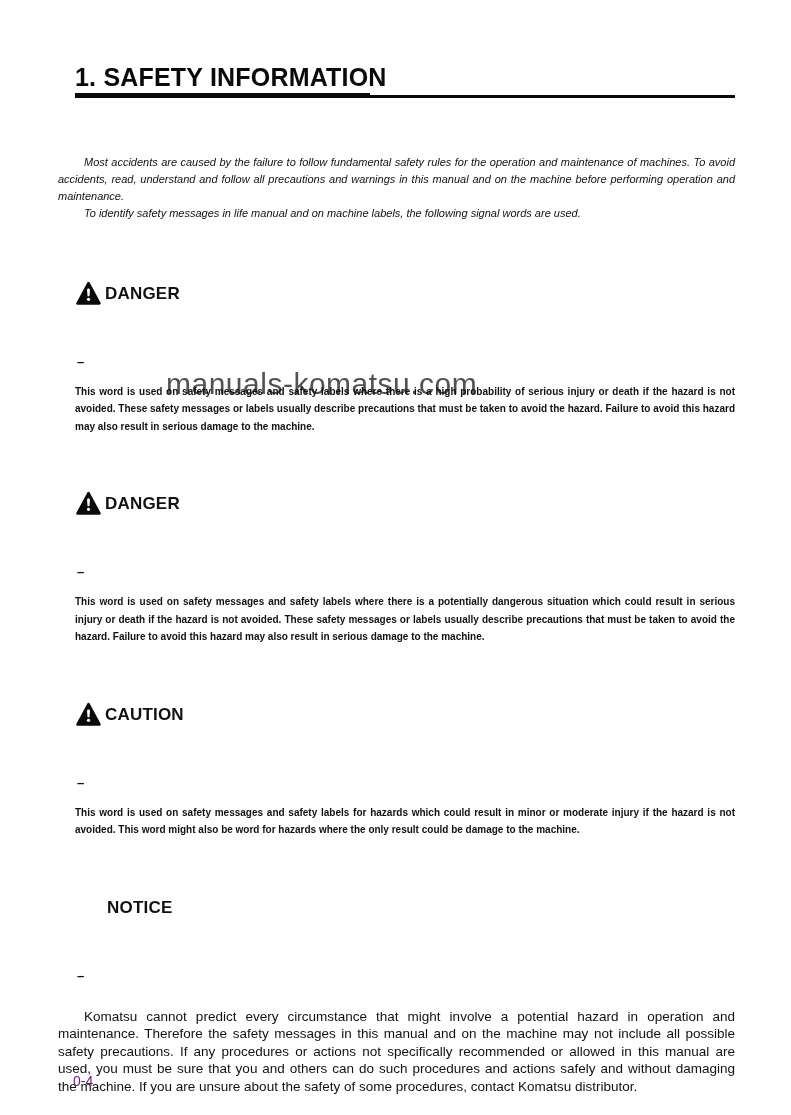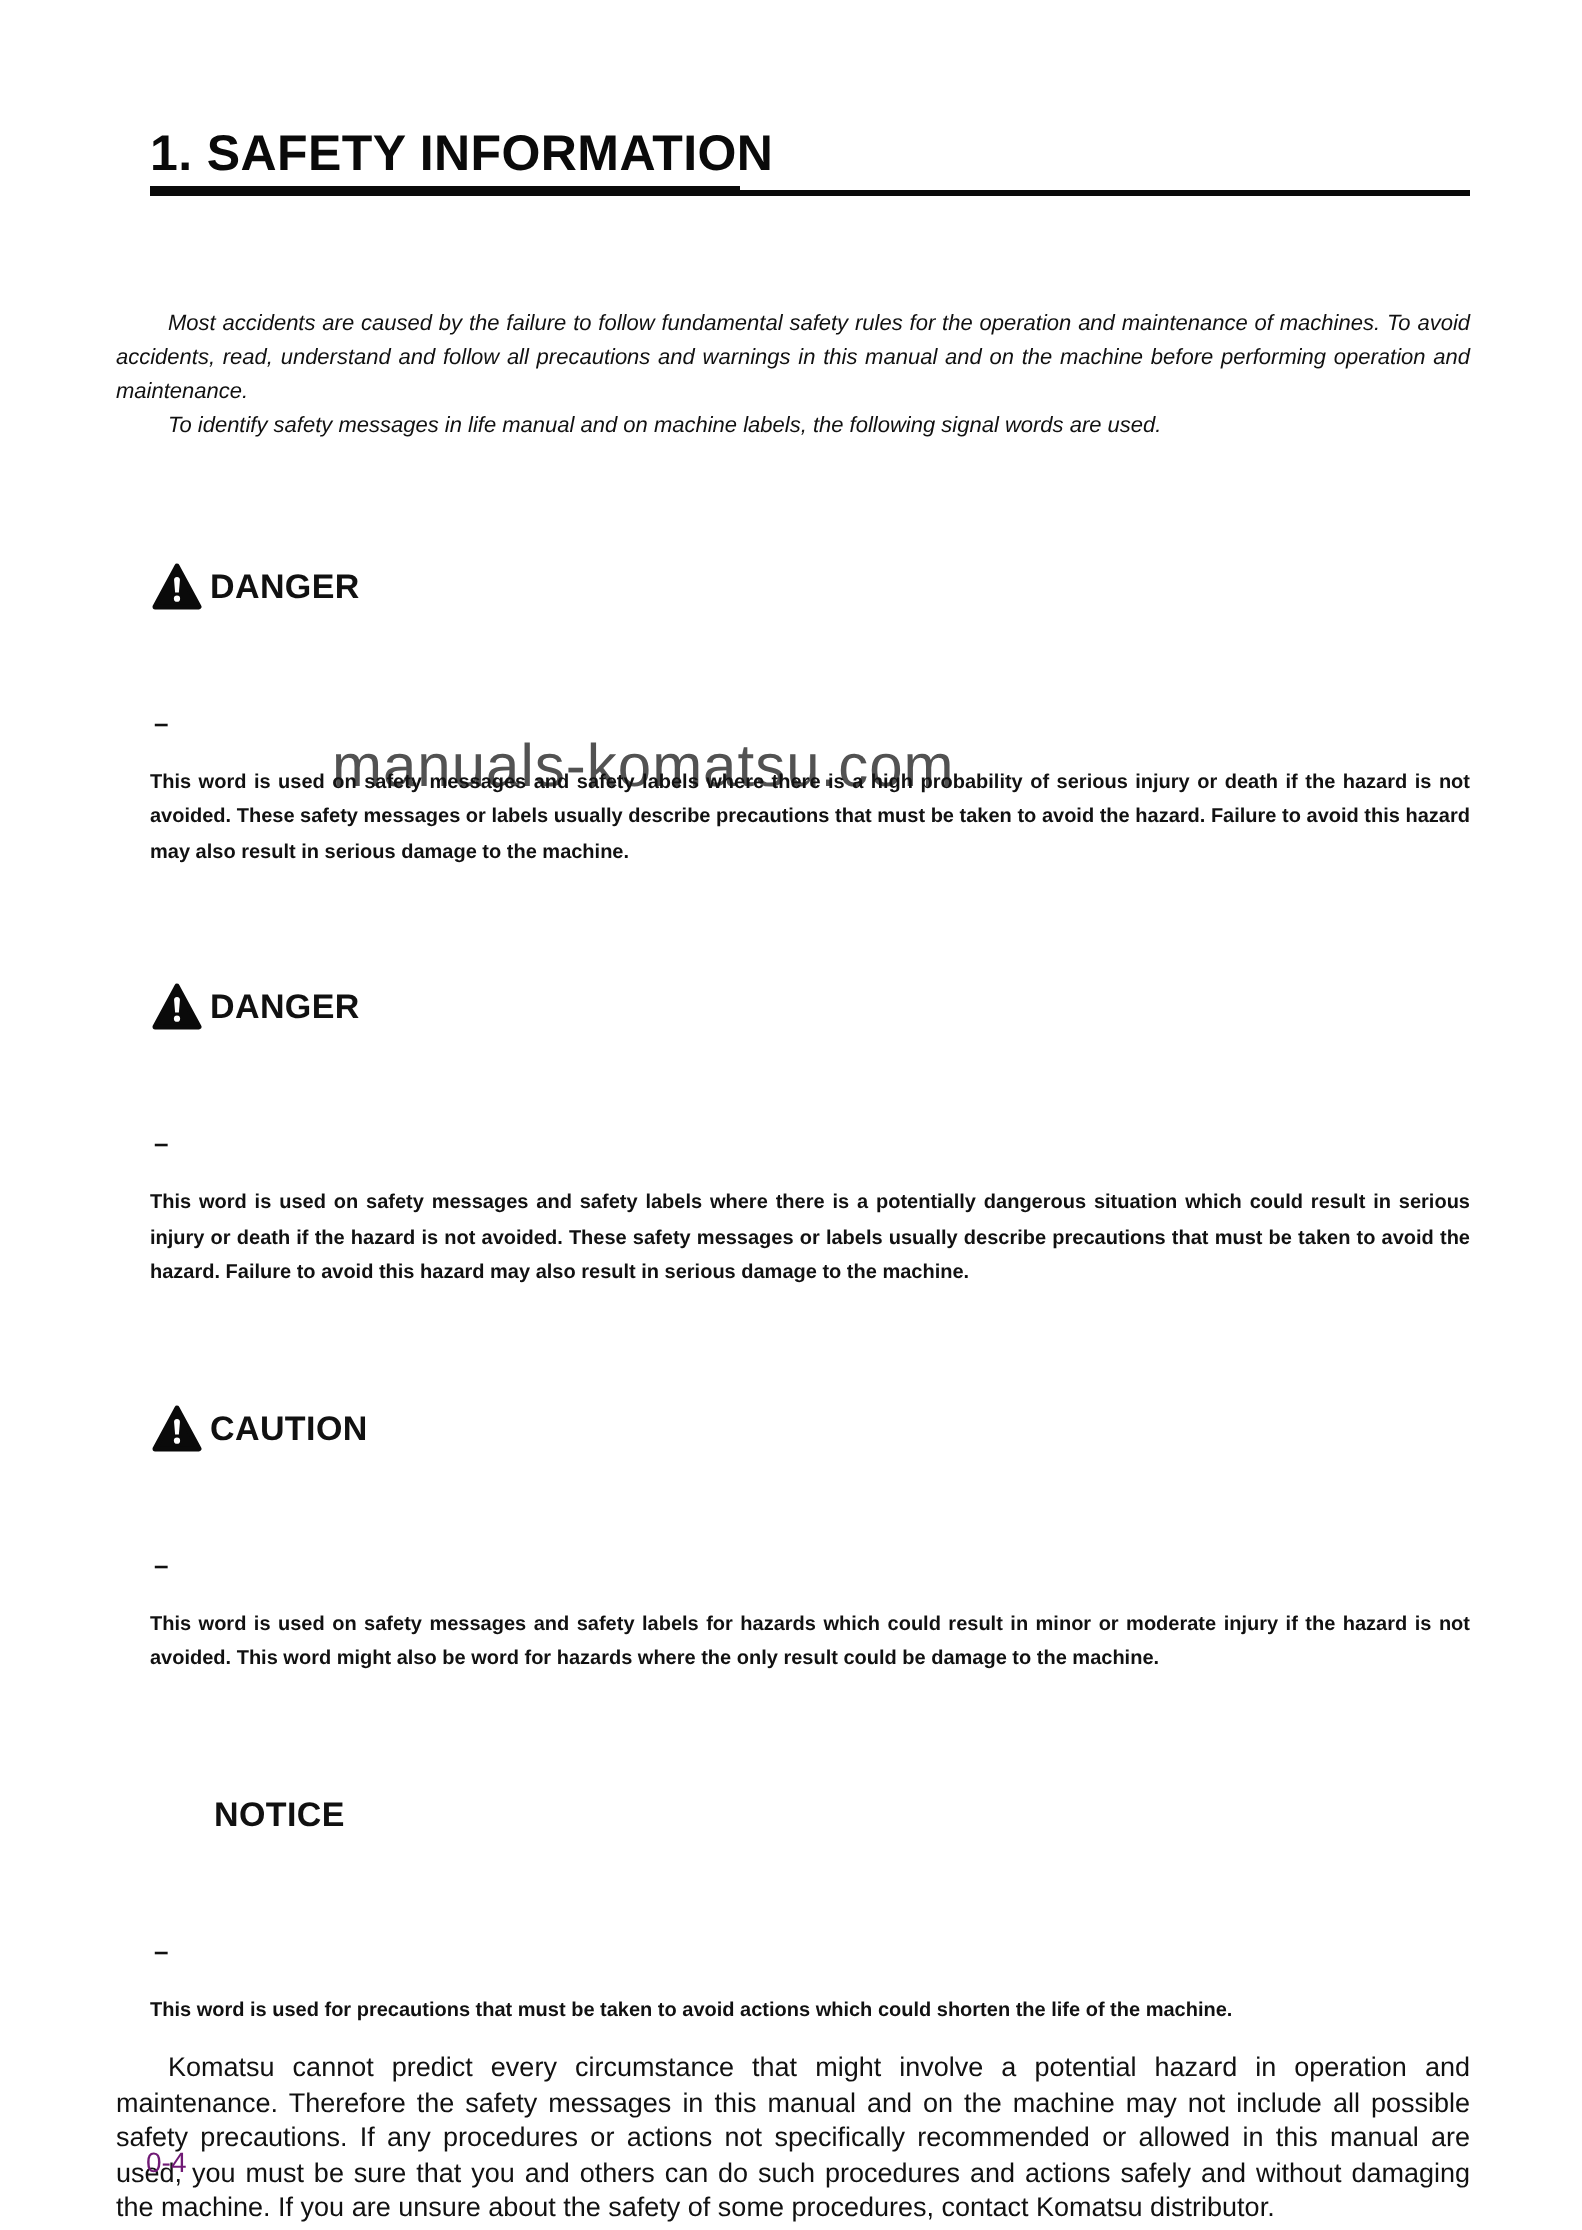--- a/index.html
+++ b/index.html
@@ -154,21 +154,20 @@
         <div class="dash-col">–</div>
         <div class="signal-text">This word is used on safety messages and safety labels for hazards which could result in minor or moderate injury if the hazard is not avoided. This word might also be word for hazards where the only result could be damage to the machine.</div>
       </div>
 
       <div class="signal-row row-notice">
         <div class="label-col">
           <svg class="tri-icon" viewBox="0 0 24 24"></svg>
           <span class="signal-label">NOTICE</span>
         </div>
         <div class="dash-col">–</div>
-        <div class="signal-text">This word is used for precautions that must be taken to avoid actions which could shorten the life of the machine.</div>
       </div>
 
     </div>
 
 
     <p class="disclaimer">Komatsu cannot predict every circumstance that might involve a potential hazard in operation and maintenance. Therefore the safety messages in this manual and on the machine may not include all possible safety precautions. If any procedures or actions not specifically recommended or allowed in this manual are used, you must be sure that you and others can do such procedures and actions safely and without damaging the machine. If you are unsure about the safety of some procedures, contact Komatsu distributor.</p>
 
   </div>
 
   <div class="page-number">0-4</div>

